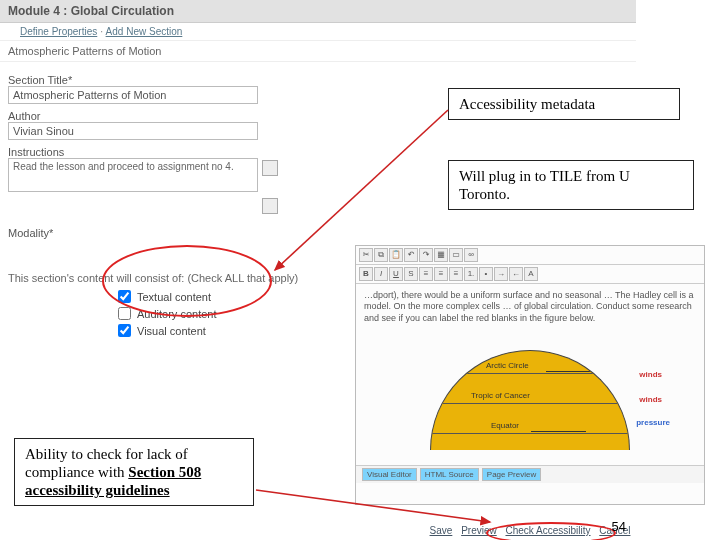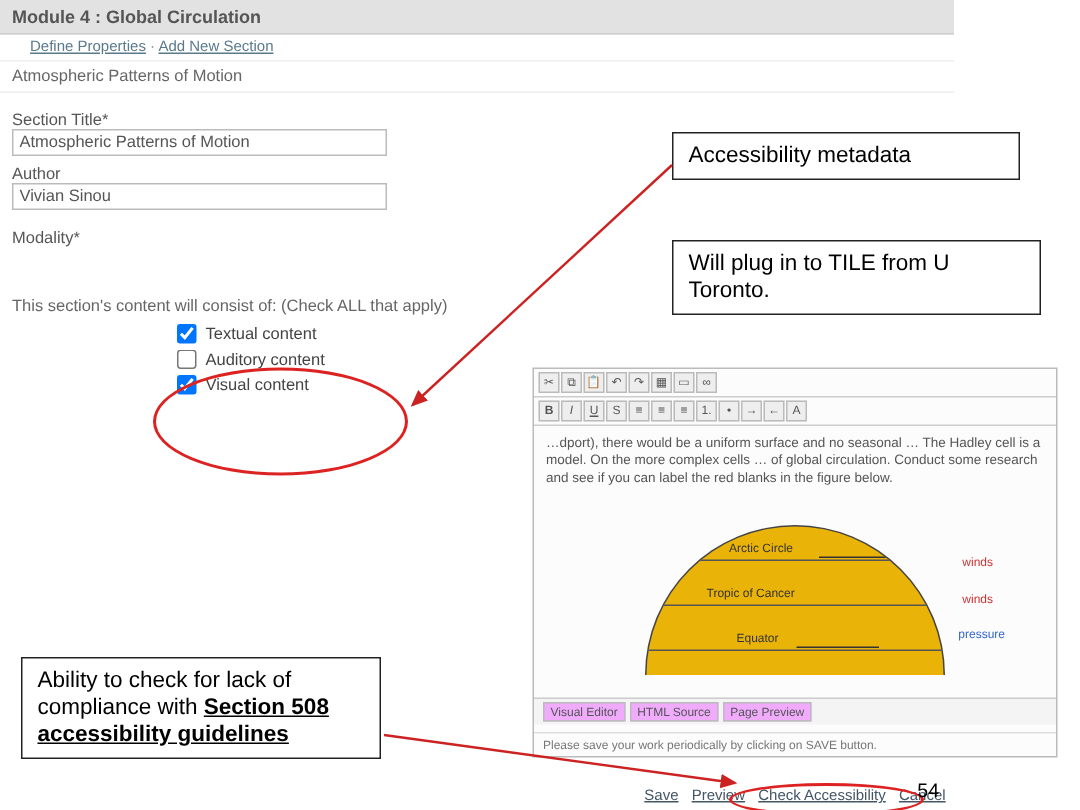--- a/index.html
+++ b/index.html
@@ -82,47 +82,47 @@
   .dome {
     position:absolute; bottom:0; left:40px; width:200px; height:100px;
     border:1px solid #444; border-bottom:none;
     border-top-left-radius:200px 200px;
     border-top-right-radius:200px 200px;
     overflow:hidden;
     background:#eab308;
   }
   .hline { position:absolute; left:0; right:0; border-top:1px solid #555;}
   .hlbl { position:absolute; font-size:8px; color:#333;}
-  .winds { color:#c33; font-size:8px; position:absolute;}
+  .winds { color:#c33; font-size:8px; position:absolute;font-weight:bold;}
   .blank { display:inline-block; width:55px;height:9px;border:1px solid #333;border-top:none;border-left:none;border-right:none;}
   .editor-tabs {
     position:absolute; bottom:21px; left:0; right:0;
     display:flex; gap:3px; padding:2px 6px; border-top:1px solid #ccc;
     background:#f4f4f4; font-size:8px;
   }
-  .editor-tabs span { border:1px solid #bbb;padding:1px 4px;background:#f0abfc;color:#555;text-align:center;}
+  .editor-tabs span { border:1px solid #bbb;padding:1px 4px;background:#7dd3fc;color:#555;text-align:center;}
   .editor-foot {
     position:absolute; bottom:0; left:0; right:0; padding:3px 6px;
     font-size:8px; color:#777; border-top:1px solid #ddd;
   }
   
   .action-bar {
     position:absolute; bottom:4px; left:360px; width:340px;
     text-align:center; font-size:10px; color:#456;
   }
   .action-bar span { margin:0 3px; color:#456; text-decoration:underline; cursor:pointer;}
   .check-oval {
     position:absolute; bottom:-4px; left:486px;
     width:130px;height:22px;border:2px solid #d22;border-radius:50%;
     pointer-events:none;
   }
   
   .callout {
     position:absolute; background:#fff; border:1.5px solid #222;
-    padding:6px 10px; font-family:Liberation Sans, sans-serif; font-size:15px; color:#000;
+    padding:6px 10px; font-family:Liberation Serif, serif; font-size:15px; color:#000;
     line-height:1.2;
   }
   .c1 { top:88px; left:448px; width:232px; }
   .c2 { top:160px; left:448px; width:246px; }
   .c3 { bottom:34px; left:14px; width:240px; }
   .c3 .s508 { text-decoration:underline; font-weight:bold; }
   
   svg.arrows { position:absolute; top:0; left:0; pointer-events:none;}
   .page-num { position:absolute; bottom:6px; right:10px; font-size:13px; color:#000; font-family:Arial;}
 </style>
@@ -145,20 +145,32 @@
     <div class="row">
       <div class="lbl">Section Title*</div>
       <div class="val">
         <input type="text" value="Atmospheric Patterns of Motion" style="">
       </div>
     </div>
     <div class="row">
       <div class="lbl">Author</div>
       <div class="val">
         <input type="text" value="Vivian Sinou" style="">
+      </div>
+    </div>
+    <div class="row">
+      <div class="lbl">Instructions</div>
+      <div class="val" style="display:flex;flex-direction:column;gap:4px;">
+        <div style="display:flex;align-items:flex-start;">
+          <textarea style="">Read the lesson and proceed to assignment no 4.</textarea>
+          <span class="icon-sq"></span>
+        </div>
+        <div style="display:flex;justify-content:flex-end;width:270px;">
+          <span class="icon-sq"></span>
+        </div>
       </div>
     </div>
     <div class="row" style="margin-top:10px;gap:27px;">
       <div class="lbl">Modality*</div>
       <div class="val">
         <div class="modality-lead">This section's content will consist of: (Check ALL that apply)</div>
       </div>
     </div>
     <div class="check-list">
       <label class="check-item">
@@ -217,21 +229,20 @@
       </div>
       <span class="winds" style="top:40px;right:8px;">winds</span>
       <span class="winds" style="top:65px;right:8px;">winds</span>
       <span class="winds" style="color:#36c;top:88px;right:0;">pressure</span>
     </div>
     <div class="editor-tabs">
       <span>Visual Editor</span>
       <span>HTML Source</span>
       <span>Page Preview</span>
     </div>
-    <div class="editor-foot">Please save your work periodically by clicking on SAVE button.</div>
   </div>
 
   <div class="action-bar">
     <span>Save</span>
     <span>Preview</span>
     <span>Check Accessibility</span>
     <span>Cancel</span>
   </div>
   <div class="check-oval"></div>
 

